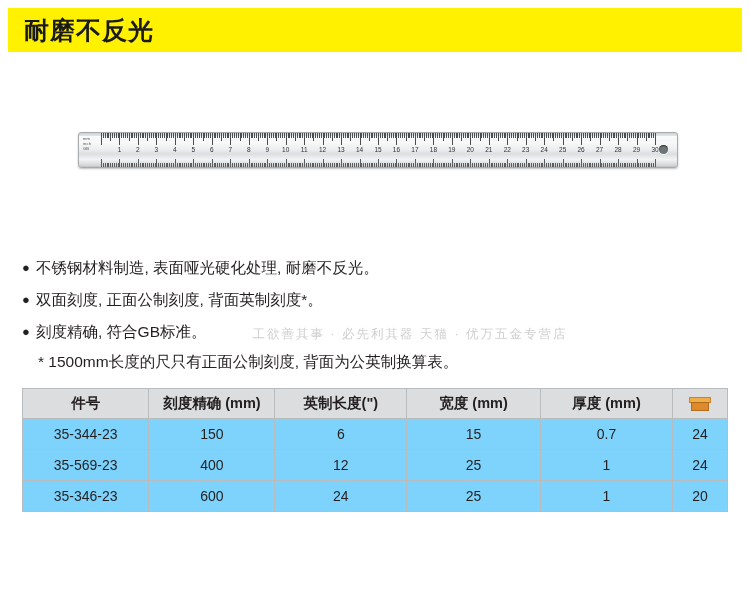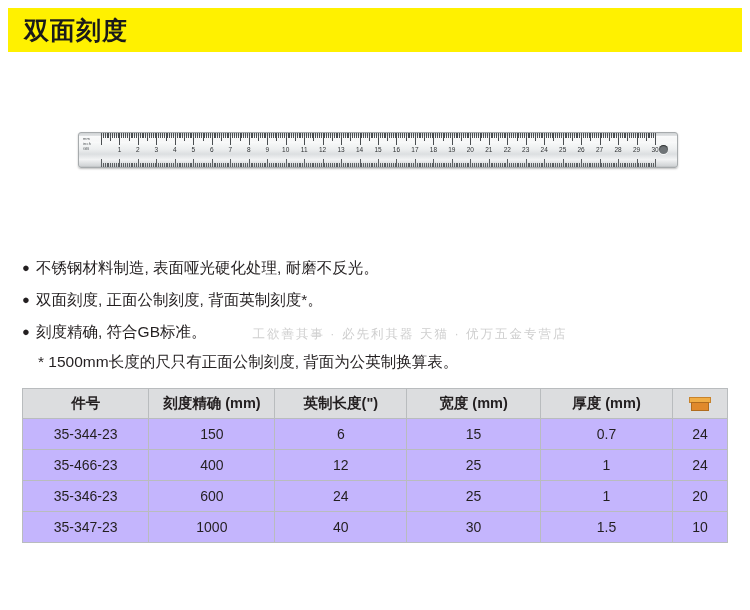--- a/index.html
+++ b/index.html
@@ -157,21 +157,21 @@
     text-align: center;
     height: 31px;
     padding: 0 2px;
   }
   table.spec thead th {
     background: #dcdddf;
     font-weight: bold;
     font-size: 14.5px;
     height: 30px;
   }
-  table.spec tbody td { background: #c4b5fd; }
+  table.spec tbody td { background: #7dd3fc; }
   .col-a { width: 134px; }
   .col-b { width: 133px; }
   .col-c { width: 141px; }
   .col-d { width: 141px; }
   .col-e { width: 140px; }
   .col-f { width: 57px; }
   .box-icon {
     display: inline-block;
     width: 22px; height: 15px;
     position: relative;
@@ -187,21 +187,21 @@
     position: absolute; left: 2px; top: 5px;
     width: 18px; height: 9px;
     background: #e0892c;
     border: 1px solid #b06c1f;
   }
 </style>
 </head>
 <body>
 
 <div class="title-bar">
-  <div class="title-text">双面刻度</div>
+  <div class="title-text">耐磨不反光</div>
 </div>
 
 <div class="product-area">
   <div class="ruler-wrap">
     <div class="ruler">
       <div class="sheen"></div>
       <div class="brandmark">
         mm<br>inch<br>GB
       </div>
       <div class="ticks" id="tickHost">
@@ -880,37 +880,29 @@
   <tbody id="specBody">
       <tr>
         <td class="col-a">35-344-23</td>
         <td class="col-b">150</td>
         <td class="col-c">6</td>
         <td class="col-d">15</td>
         <td class="col-e">0.7</td>
         <td class="col-f">24</td>
       </tr>
       <tr>
-        <td class="col-a">35-466-23</td>
+        <td class="col-a">35-569-23</td>
         <td class="col-b">400</td>
         <td class="col-c">12</td>
         <td class="col-d">25</td>
         <td class="col-e">1</td>
         <td class="col-f">24</td>
       </tr>
       <tr>
         <td class="col-a">35-346-23</td>
         <td class="col-b">600</td>
         <td class="col-c">24</td>
         <td class="col-d">25</td>
         <td class="col-e">1</td>
         <td class="col-f">20</td>
       </tr>
-      <tr>
-        <td class="col-a">35-347-23</td>
-        <td class="col-b">1000</td>
-        <td class="col-c">40</td>
-        <td class="col-d">30</td>
-        <td class="col-e">1.5</td>
-        <td class="col-f">10</td>
-      </tr>
     </tbody>
 </table>
 
 </body></html>

